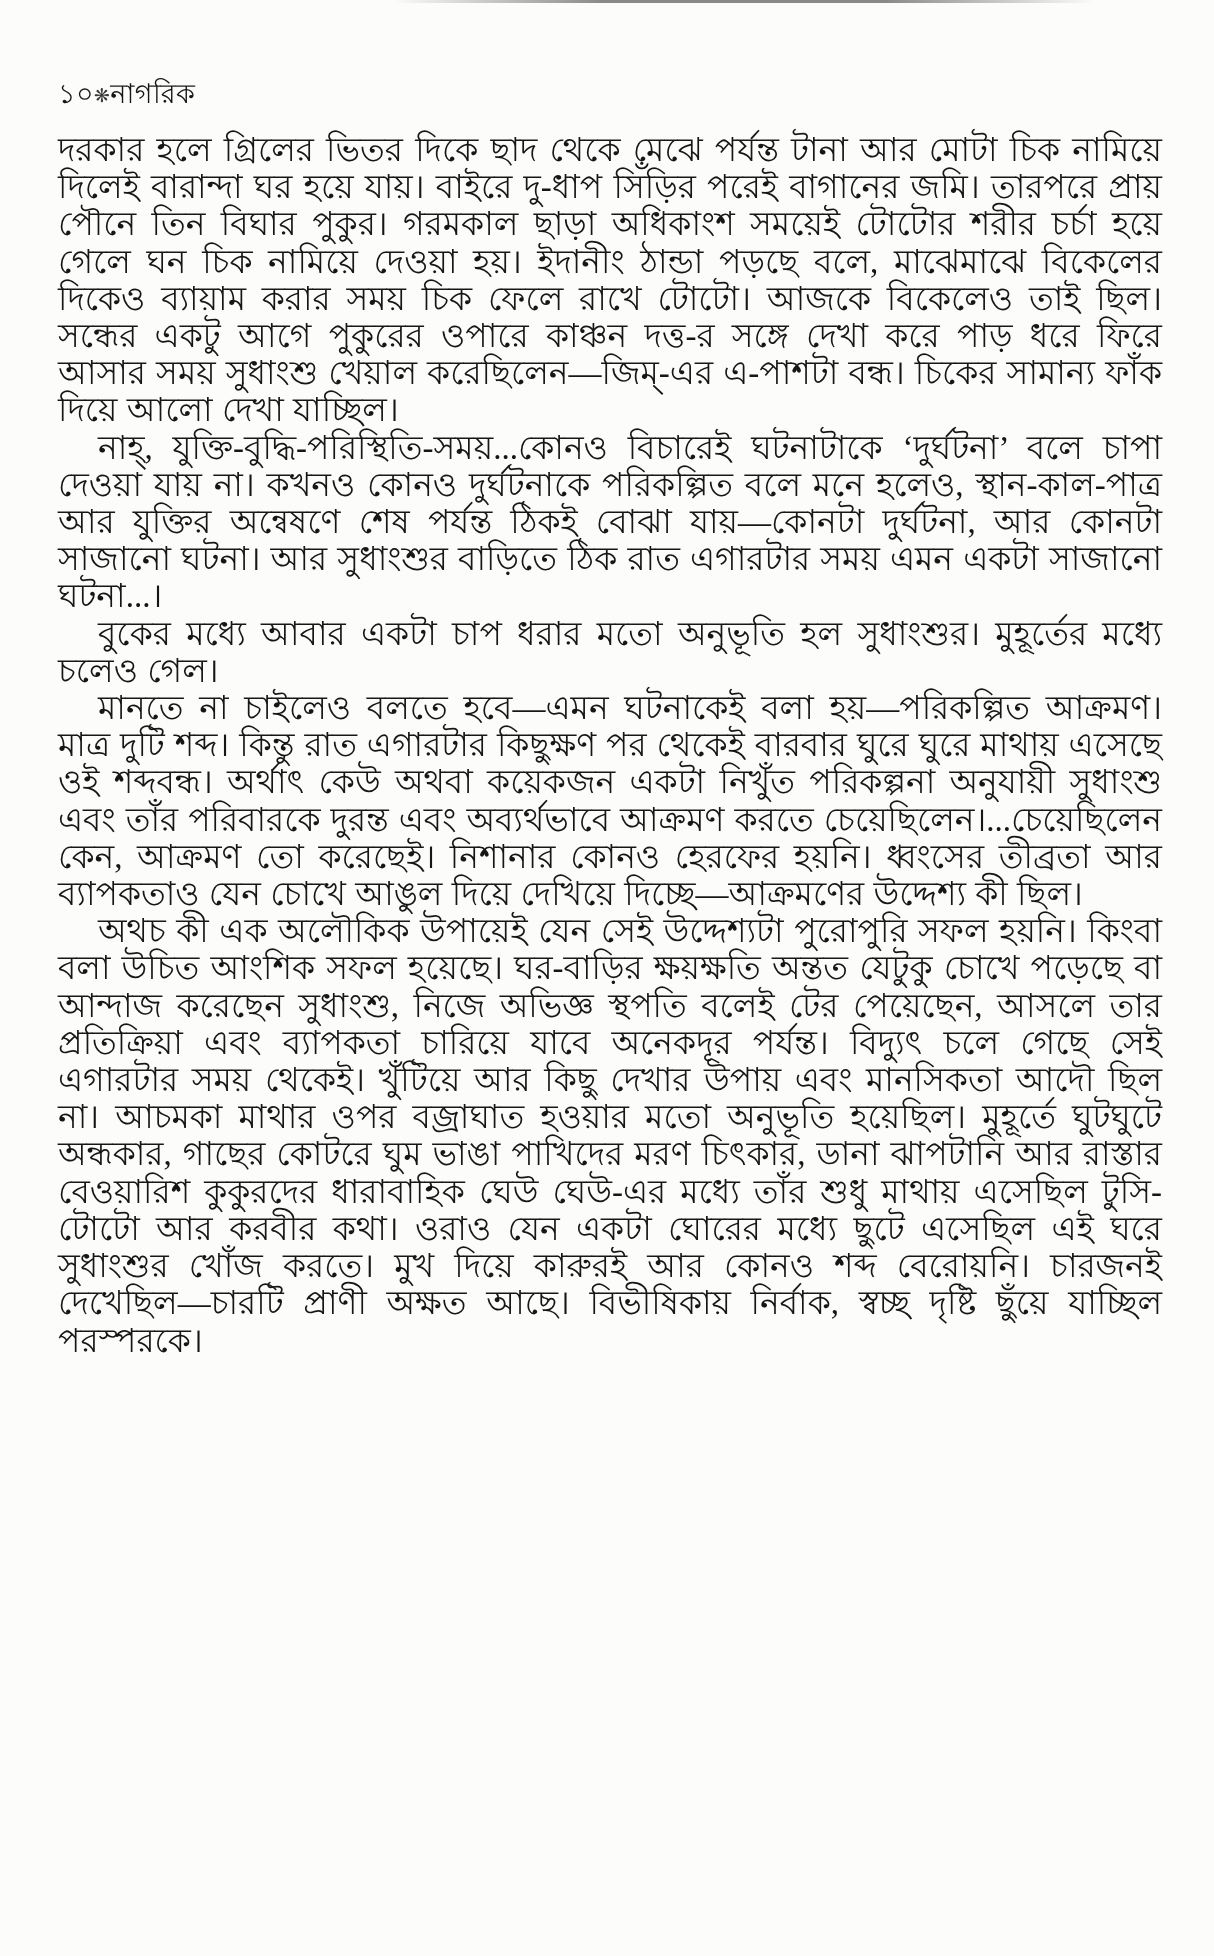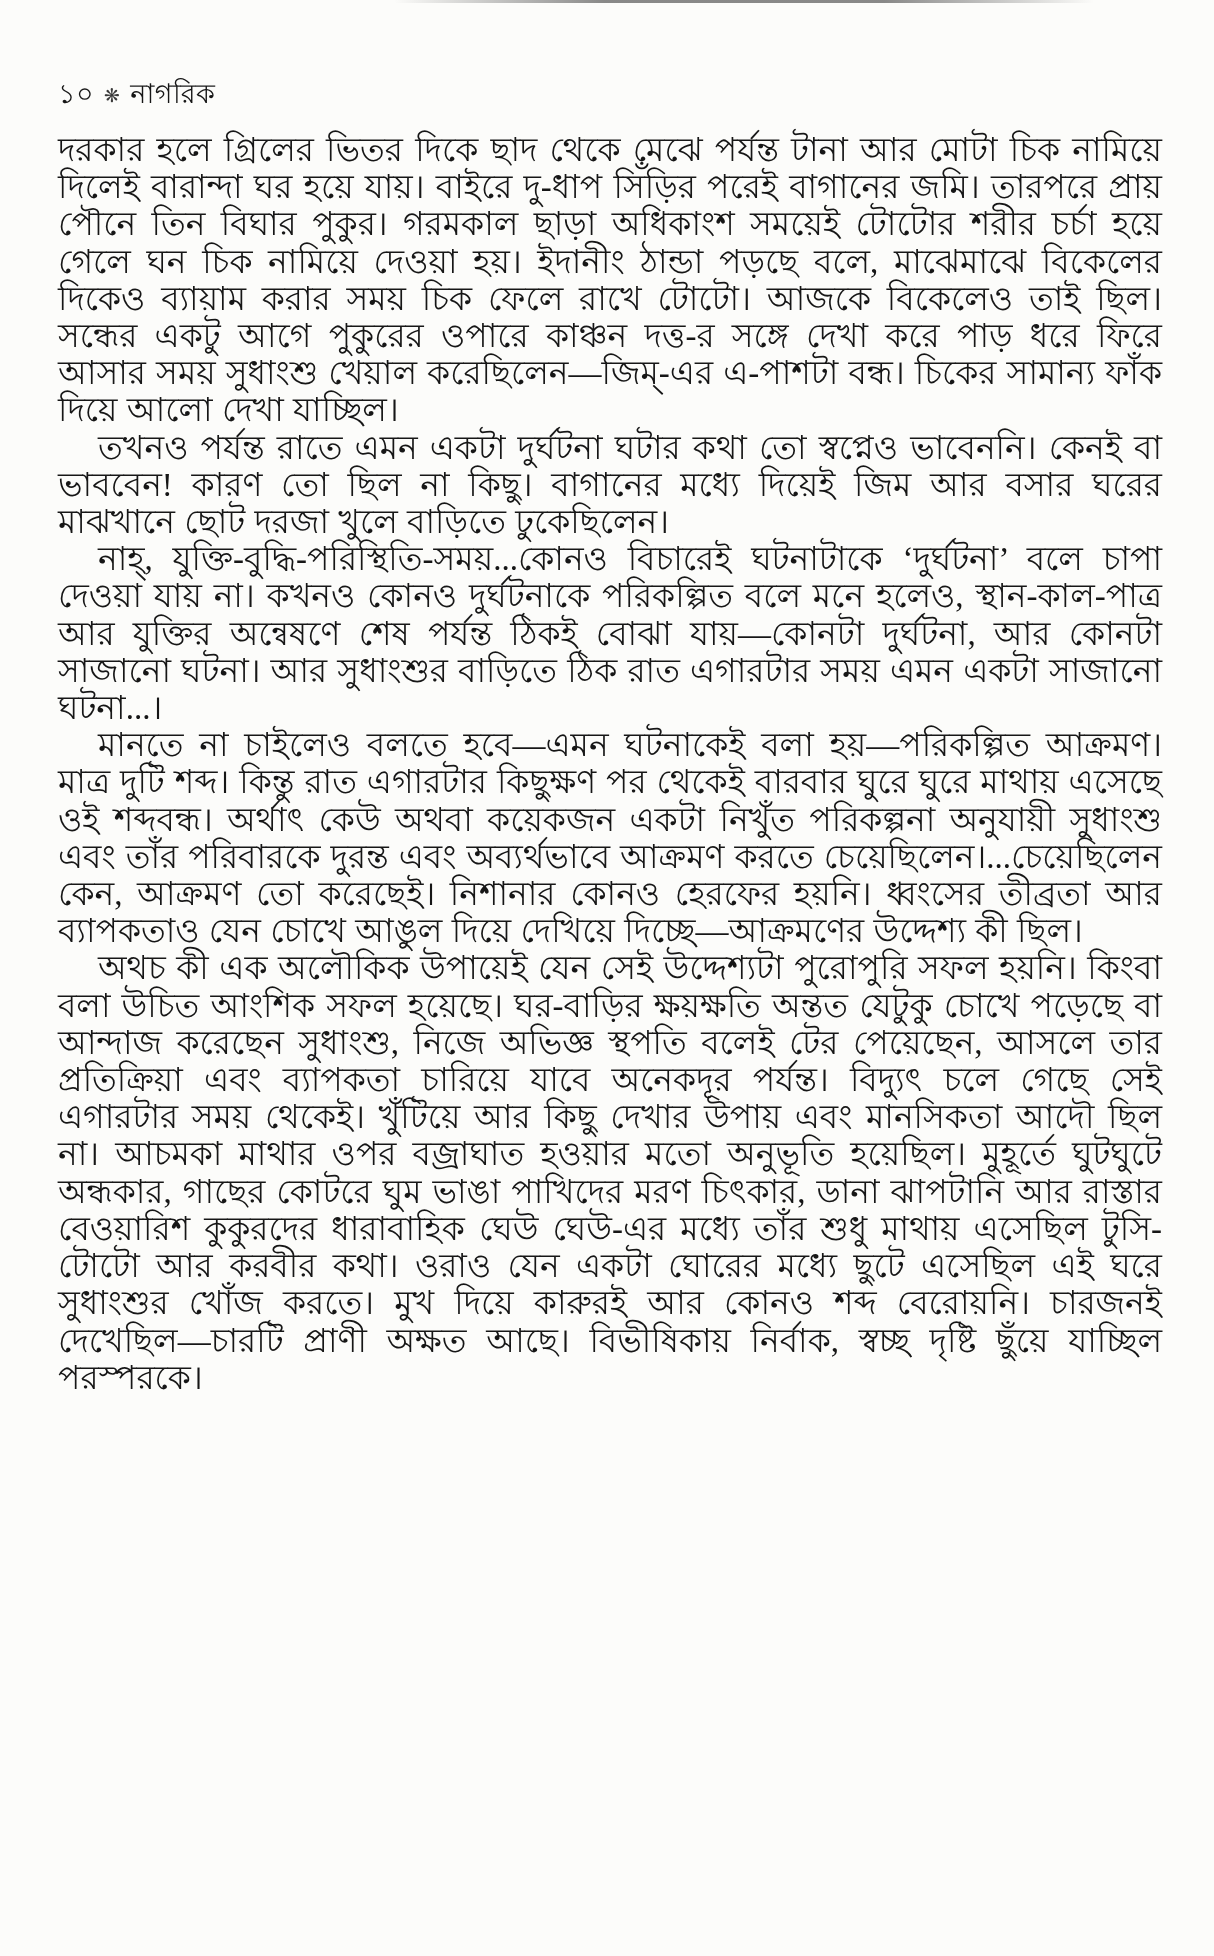--- a/index.html
+++ b/index.html
@@ -20,21 +20,20 @@
     font-family: "Liberation Serif", "DejaVu Serif", serif;
     overflow: hidden;
   }
   .running-head {
     font-size: 27px;
     line-height: 32px;
     margin-bottom: 22px;
     letter-spacing: 0.5px;
     display: flex;
     align-items: center;
-    gap: 10px;
   }
   .running-head .ornament {
     font-size: 20px;
     color: #3a3a3a;
     transform: translateY(1px);
   }
   .body-text p {
     margin: 0;
     font-size: 33px;
     line-height: 37.2px;
@@ -63,18 +62,18 @@
   <div class="scan-edge"></div>
 
   <div class="running-head">
     <span>১০</span>
     <span class="ornament">❋</span>
     <span>নাগরিক</span>
   </div>
 
   <div class="body-text">
     <p>দরকার হলে গ্রিলের ভিতর দিকে ছাদ থেকে মেঝে পর্যন্ত টানা আর মোটা চিক নামিয়ে দিলেই বারান্দা ঘর হয়ে যায়। বাইরে দু-ধাপ সিঁড়ির পরেই বাগানের জমি। তারপরে প্রায় পৌনে তিন বিঘার পুকুর। গরমকাল ছাড়া অধিকাংশ সময়েই টোটোর শরীর চর্চা হয়ে গেলে ঘন চিক নামিয়ে দেওয়া হয়। ইদানীং ঠান্ডা পড়ছে বলে, মাঝেমাঝে বিকেলের দিকেও ব্যায়াম করার সময় চিক ফেলে রাখে টোটো। আজকে বিকেলেও তাই ছিল। সন্ধের একটু আগে পুকুরের ওপারে কাঞ্চন দত্ত-র সঙ্গে দেখা করে পাড় ধরে ফিরে আসার সময় সুধাংশু খেয়াল করেছিলেন—জিম্-এর এ-পাশটা বন্ধ। চিকের সামান্য ফাঁক দিয়ে আলো দেখা যাচ্ছিল।</p>
-    <p class="indent">তখনও পর্যন্ত রাতে এমন একটা দুর্ঘটনা ঘটার কথা তো স্বপ্নেও ভাবেননি। কেনই বা ভাববেন! কারণ তো ছিল না কিছু। বাগানের মধ্যে দিয়েই জিম আর বসার ঘরের মাঝখানে ছোট দরজা খুলে বাড়িতে ঢুকেছিলেন।</p>
     <p class="indent">নাহ্, যুক্তি-বুদ্ধি-পরিস্থিতি-সময়...কোনও বিচারেই ঘটনাটাকে ‘দুর্ঘটনা’ বলে চাপা দেওয়া যায় না। কখনও কোনও দুর্ঘটনাকে পরিকল্পিত বলে মনে হলেও, স্থান-কাল-পাত্র আর যুক্তির অন্বেষণে শেষ পর্যন্ত ঠিকই বোঝা যায়—কোনটা দুর্ঘটনা, আর কোনটা সাজানো ঘটনা। আর সুধাংশুর বাড়িতে ঠিক রাত এগারটার সময় এমন একটা সাজানো ঘটনা...।</p>
+    <p class="indent">বুকের মধ্যে আবার একটা চাপ ধরার মতো অনুভূতি হল সুধাংশুর। মুহূর্তের মধ্যে চলেও গেল।</p>
     <p class="indent">মানতে না চাইলেও বলতে হবে—এমন ঘটনাকেই বলা হয়—পরিকল্পিত আক্রমণ। মাত্র দুটি শব্দ। কিন্তু রাত এগারটার কিছুক্ষণ পর থেকেই বারবার ঘুরে ঘুরে মাথায় এসেছে ওই শব্দবন্ধ। অর্থাৎ কেউ অথবা কয়েকজন একটা নিখুঁত পরিকল্পনা অনুযায়ী সুধাংশু এবং তাঁর পরিবারকে দুরন্ত এবং অব্যর্থভাবে আক্রমণ করতে চেয়েছিলেন।...চেয়েছিলেন কেন, আক্রমণ তো করেছেই। নিশানার কোনও হেরফের হয়নি। ধ্বংসের তীব্রতা আর ব্যাপকতাও যেন চোখে আঙুল দিয়ে দেখিয়ে দিচ্ছে—আক্রমণের উদ্দেশ্য কী ছিল।</p>
     <p class="indent">অথচ কী এক অলৌকিক উপায়েই যেন সেই উদ্দেশ্যটা পুরোপুরি সফল হয়নি। কিংবা বলা উচিত আংশিক সফল হয়েছে। ঘর-বাড়ির ক্ষয়ক্ষতি অন্তত যেটুকু চোখে পড়েছে বা আন্দাজ করেছেন সুধাংশু, নিজে অভিজ্ঞ স্থপতি বলেই টের পেয়েছেন, আসলে তার প্রতিক্রিয়া এবং ব্যাপকতা চারিয়ে যাবে অনেকদূর পর্যন্ত। বিদ্যুৎ চলে গেছে সেই এগারটার সময় থেকেই। খুঁটিয়ে আর কিছু দেখার উপায় এবং মানসিকতা আদৌ ছিল না। আচমকা মাথার ওপর বজ্রাঘাত হওয়ার মতো অনুভূতি হয়েছিল। মুহূর্তে ঘুটঘুটে অন্ধকার, গাছের কোটরে ঘুম ভাঙা পাখিদের মরণ চিৎকার, ডানা ঝাপটানি আর রাস্তার বেওয়ারিশ কুকুরদের ধারাবাহিক ঘেউ ঘেউ-এর মধ্যে তাঁর শুধু মাথায় এসেছিল টুসি-টোটো আর করবীর কথা। ওরাও যেন একটা ঘোরের মধ্যে ছুটে এসেছিল এই ঘরে সুধাংশুর খোঁজ করতে। মুখ দিয়ে কারুরই আর কোনও শব্দ বেরোয়নি। চারজনই দেখেছিল—চারটি প্রাণী অক্ষত আছে। বিভীষিকায় নির্বাক, স্বচ্ছ দৃষ্টি ছুঁয়ে যাচ্ছিল পরস্পরকে।</p>
   </div>
 </div>
 
 </body></html>

